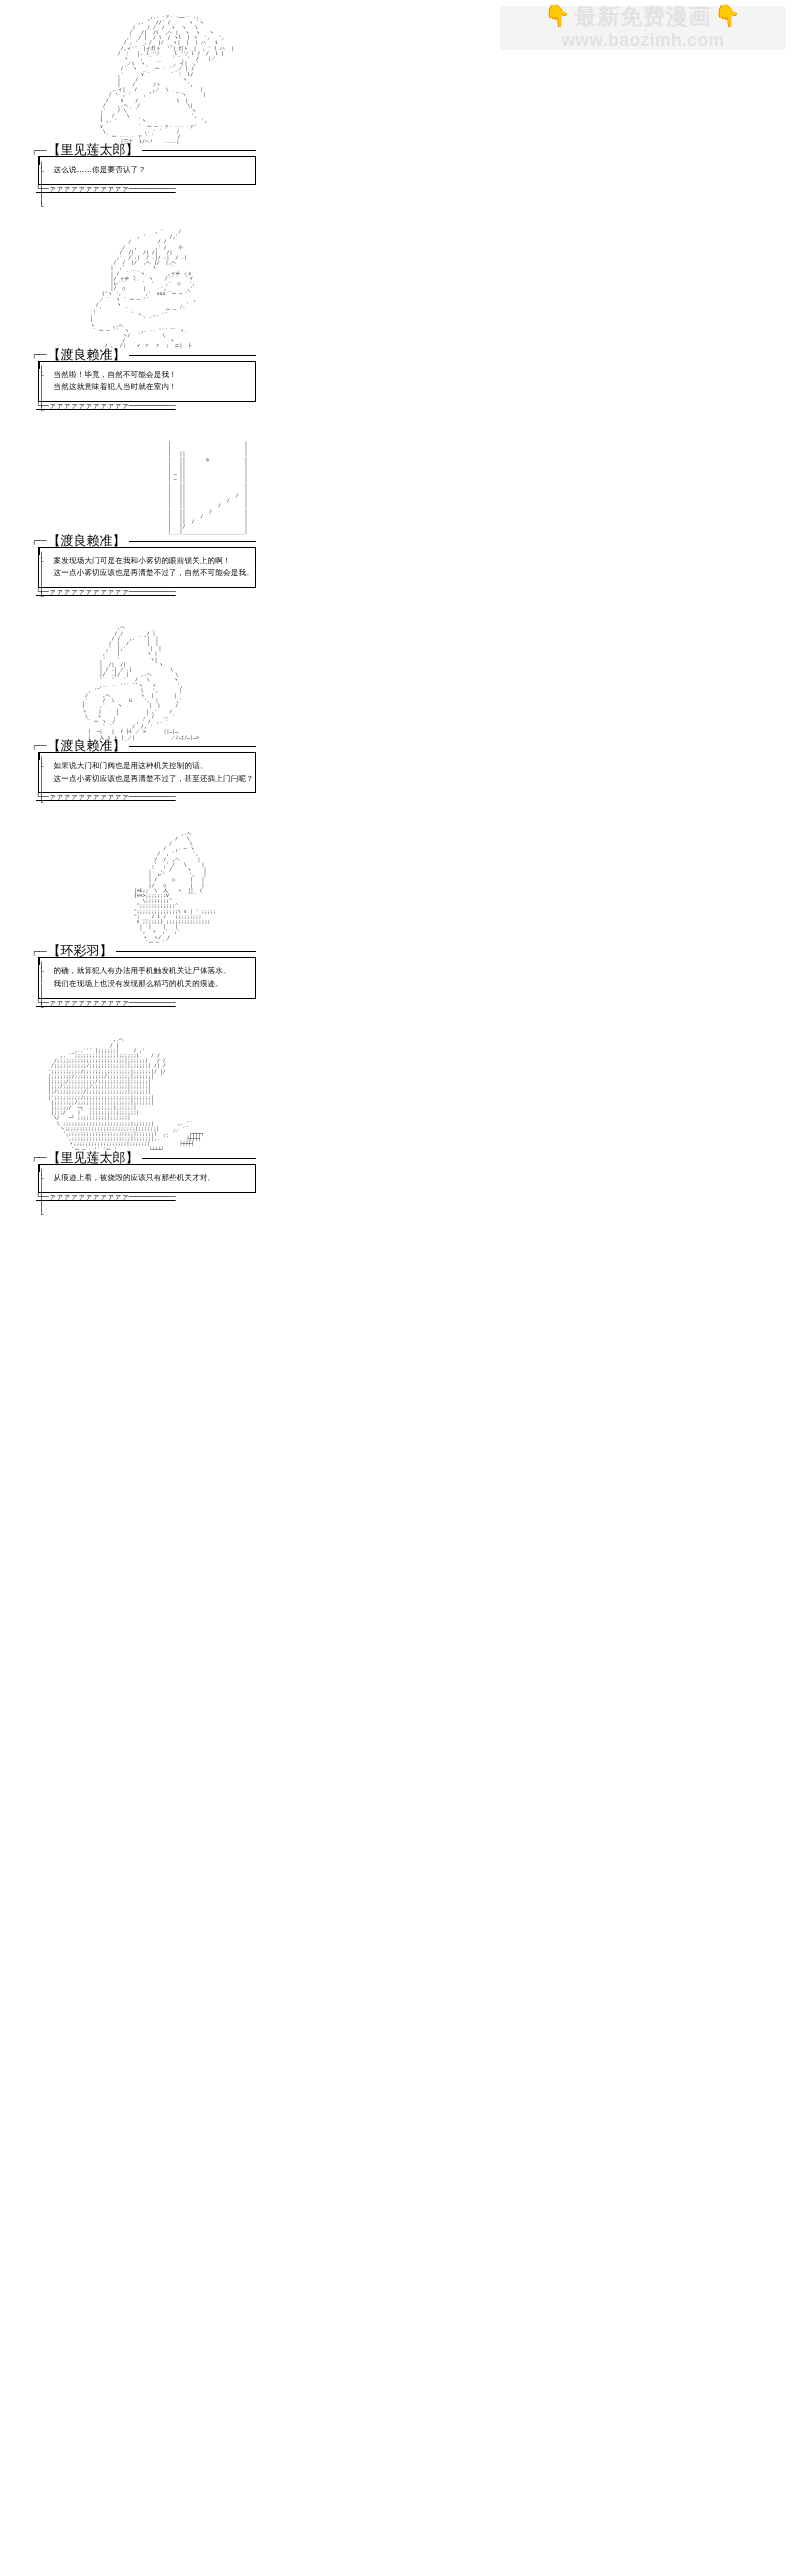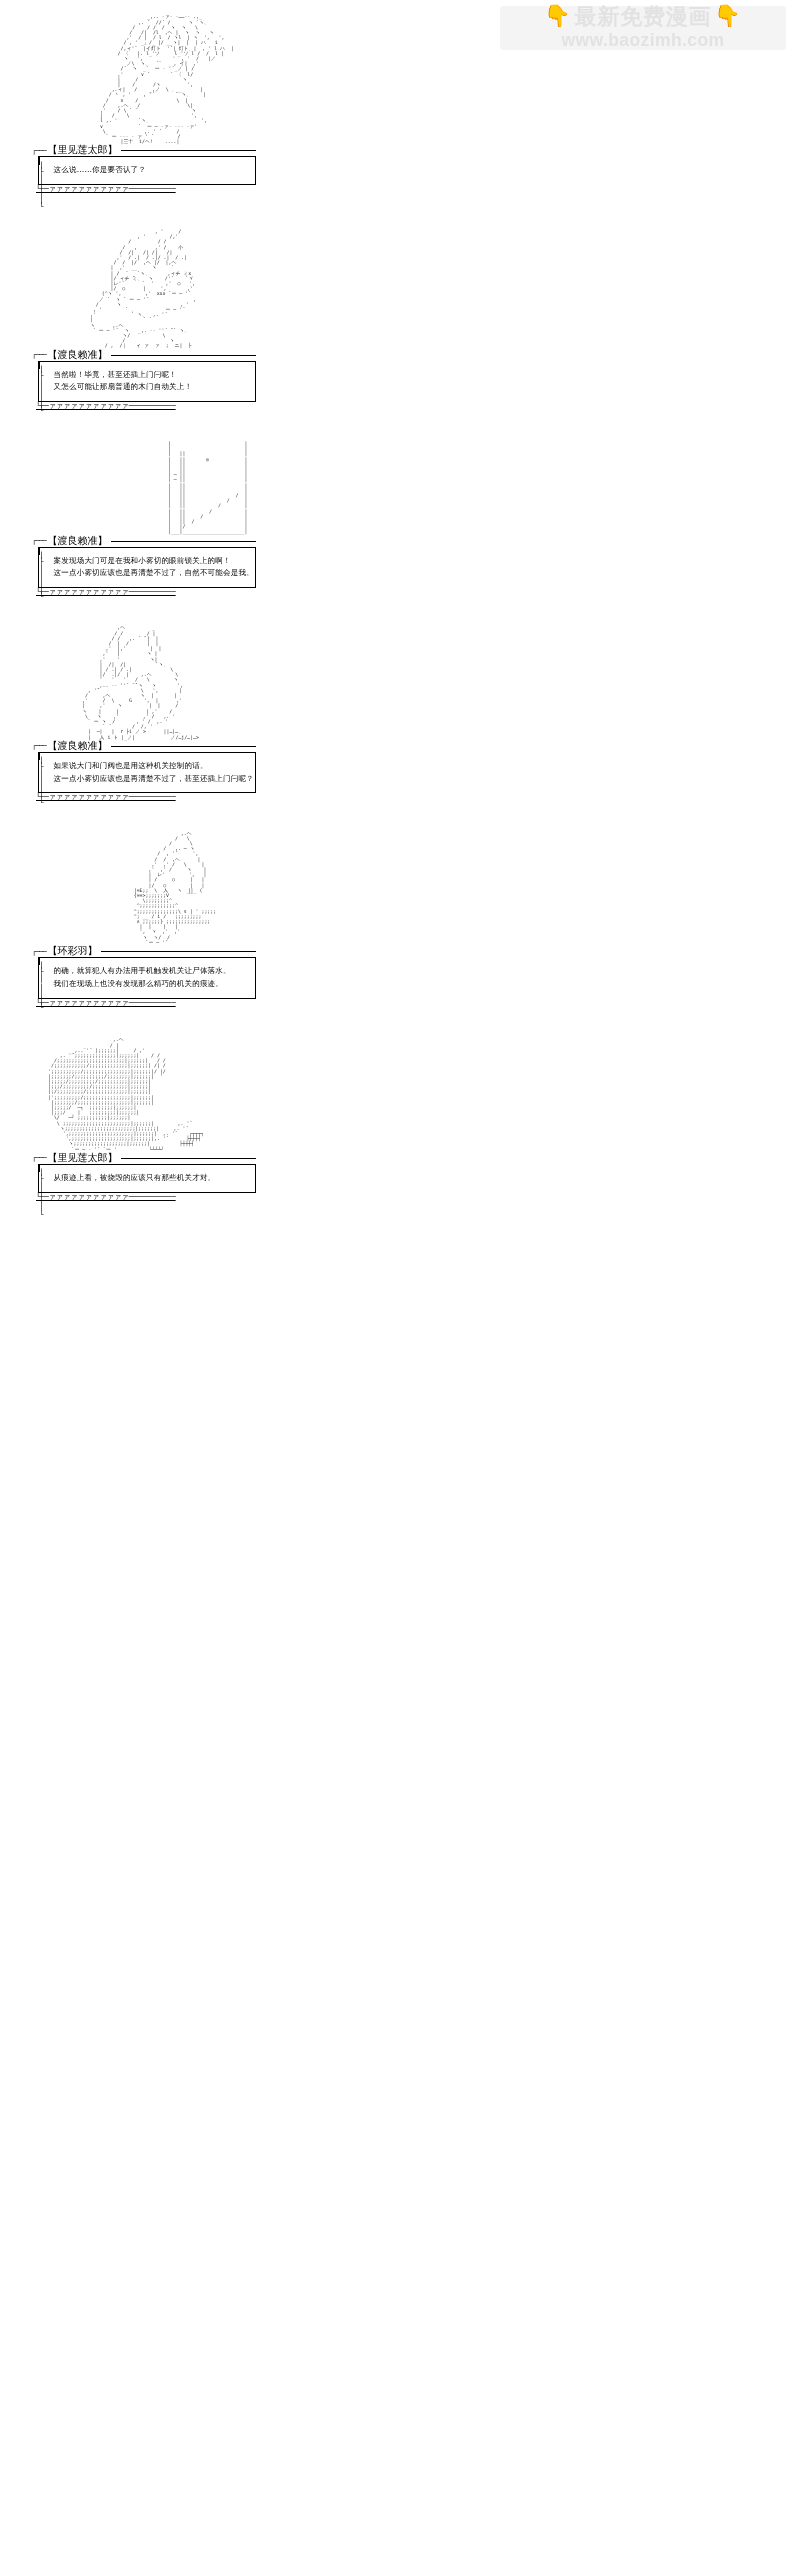--- a/index.html
+++ b/index.html
@@ -99,21 +99,21 @@
     align-items:center;
   }
   .dlg-namerow .lead{
     font-family:"DejaVu Sans Mono","Liberation Mono",monospace;
     font-size:7.1px;
     color:#000;
     letter-spacing:-0.8px;
     white-space:pre;
   }
   .dlg-name{
-    font-size:10px;
+    font-size:13px;
     color:#000;
     white-space:nowrap;
     padding:0 1.6px;
   }
   .dlg-namerow .trail{
     flex:1;
     height:0.8px;
     background:#000;
     margin-left:1.6px;
     margin-top:0.8px;
@@ -262,22 +262,22 @@
           </div>
           <div class="dlg-body">
             <span class="corner"></span>
             <span class="dlg-rail">|
 ├
 |
 |
 |
 |
 └</span>
-            <div class="dlg-line">当然啦！毕竟，甚至还插上门闩呢！</div>
-            <div class="dlg-line">又怎么可能让那扇普通的木门自动关上！</div>
+            <div class="dlg-line">当然啦！毕竟，自然不可能会是我！</div>
+            <div class="dlg-line">当然这就意味着犯人当时就在室内！</div>
           </div>
           <div class="dlg-foot">└──ァァァァァァァァァァァ───────────</div>
         </div>
       </div>
       <div class="scene" style="margin-bottom: 20.6px;">
         <div class="aa-wrap">
           <pre class="aa" style="margin-left: 159px; margin-top: 11px;">   |                         |
    |                         |
    |   ||                    |
    |   ||       ◎            |

